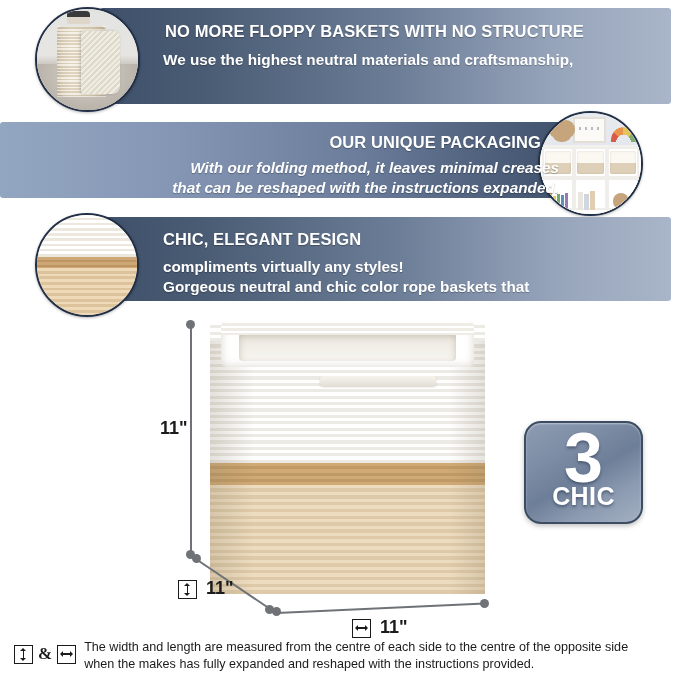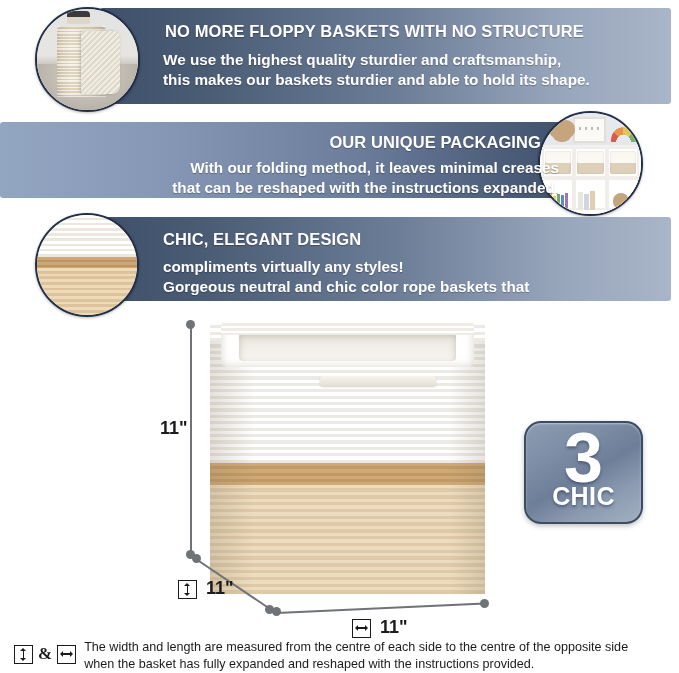--- a/index.html
+++ b/index.html
@@ -198,22 +198,21 @@
       <div class="t1-jar"></div>
       <div class="t1-basket"></div>
       <div class="t1-towel"></div>
     </div>
   </div>
 
   <div class="txt" style="left:165px; top:14px;">
     <h2>NO MORE FLOPPY BASKETS WITH NO STRUCTURE</h2>
   </div>
   <div class="txt" style="left:163px; top:42px;">
-    <p>We use the highest quality sturdier and craftsmanship,</p>
-    <p>this makes our baskets sturdier and able to hold its shape.</p>
+    <p>We use the highest neutral materials and craftsmanship,</p>
   </div>
 </section>
 
 <section class="banner" style="left:0; top:122px; width:679px; height:76px;">
   <div class="bar light-to-dark" style="left:0px; width:578px;"></div>
 
   <div class="circ" style="left:538px; top:-11px; width:105px; height:105px;">
     <div class="inner">
       <div class="t2-wall"></div>
       <div class="t2-frame"></div>
@@ -243,21 +242,21 @@
         <i style="background:#e0cdb2; height:19px; width:5px;"></i>
       </div>
       <div style="position:absolute; left:72%; bottom:5%; width:16%; height:16%;
                   border-radius:50% 50% 45% 45%; background:#c7a57c;"></div>
     </div>
   </div>
 
   <div class="txt" style="right:138px; top:11px; text-align:left;">
     <h2>OUR UNIQUE PACKAGING</h2>
   </div>
-  <div class="txt" style="right:120px; top:36px; text-align:right;">
+  <div class="txt" style="right:120px; top:36px; text-align:right;font-style:italic;">
     <p>With our folding method, it leaves minimal creases</p>
     <p>that can be reshaped with the instructions expanded.</p>
   </div>
 </section>
 
 <section class="banner" style="left:0; top:217px; width:679px; height:84px;">
   <div class="bar dark-to-light" style="left:100px; width:571px;"></div>
 
   <div class="circ" style="left:35px; top:-4px; width:104px; height:104px;">
     <div class="inner">
@@ -327,15 +326,15 @@
     <span class="boxicon v">
         <em></em>
       </span>
     <span class="amp">&amp;</span>
     <span class="boxicon h">
         <em></em>
       </span>
   </div>
   <div class="ftext">
     <div>The width and length are measured from the centre of each side to the centre of the opposite side</div>
-    <div>when the basket has fully expanded and reshaped with the instructions provided.</div>
+    <div>when the makes has fully expanded and reshaped with the instructions provided.</div>
   </div>
 </div>
 
 </body></html>

